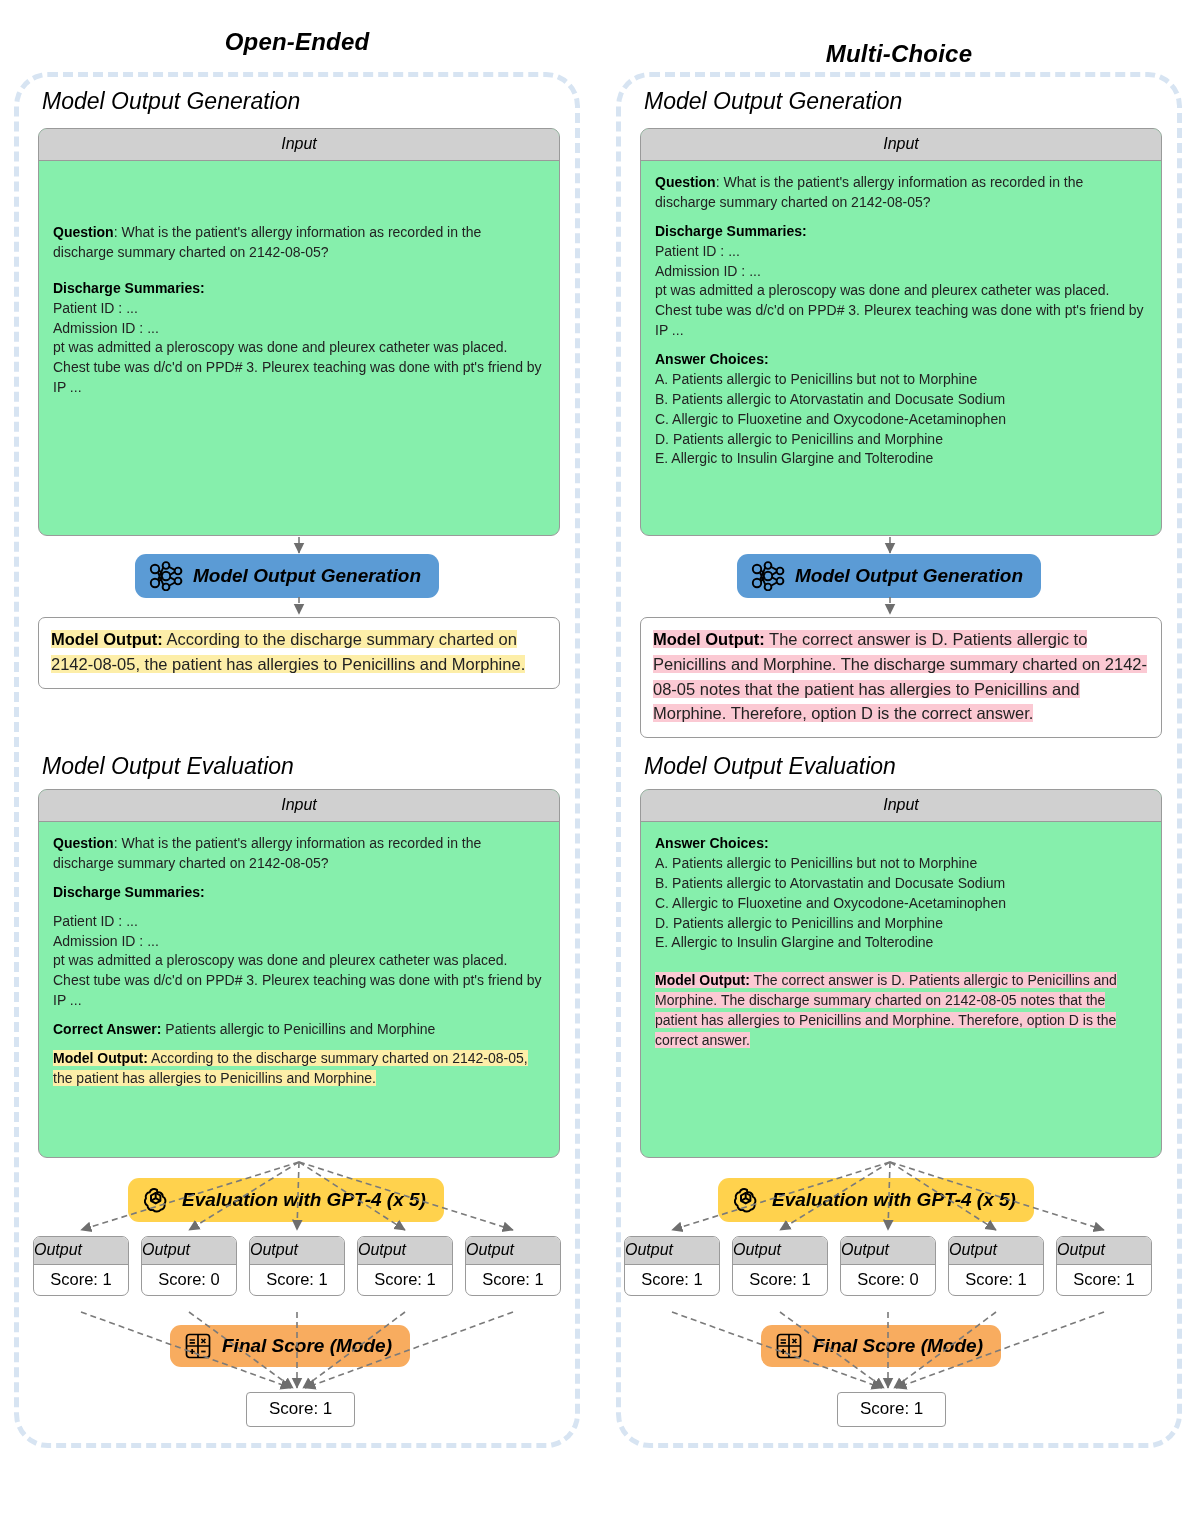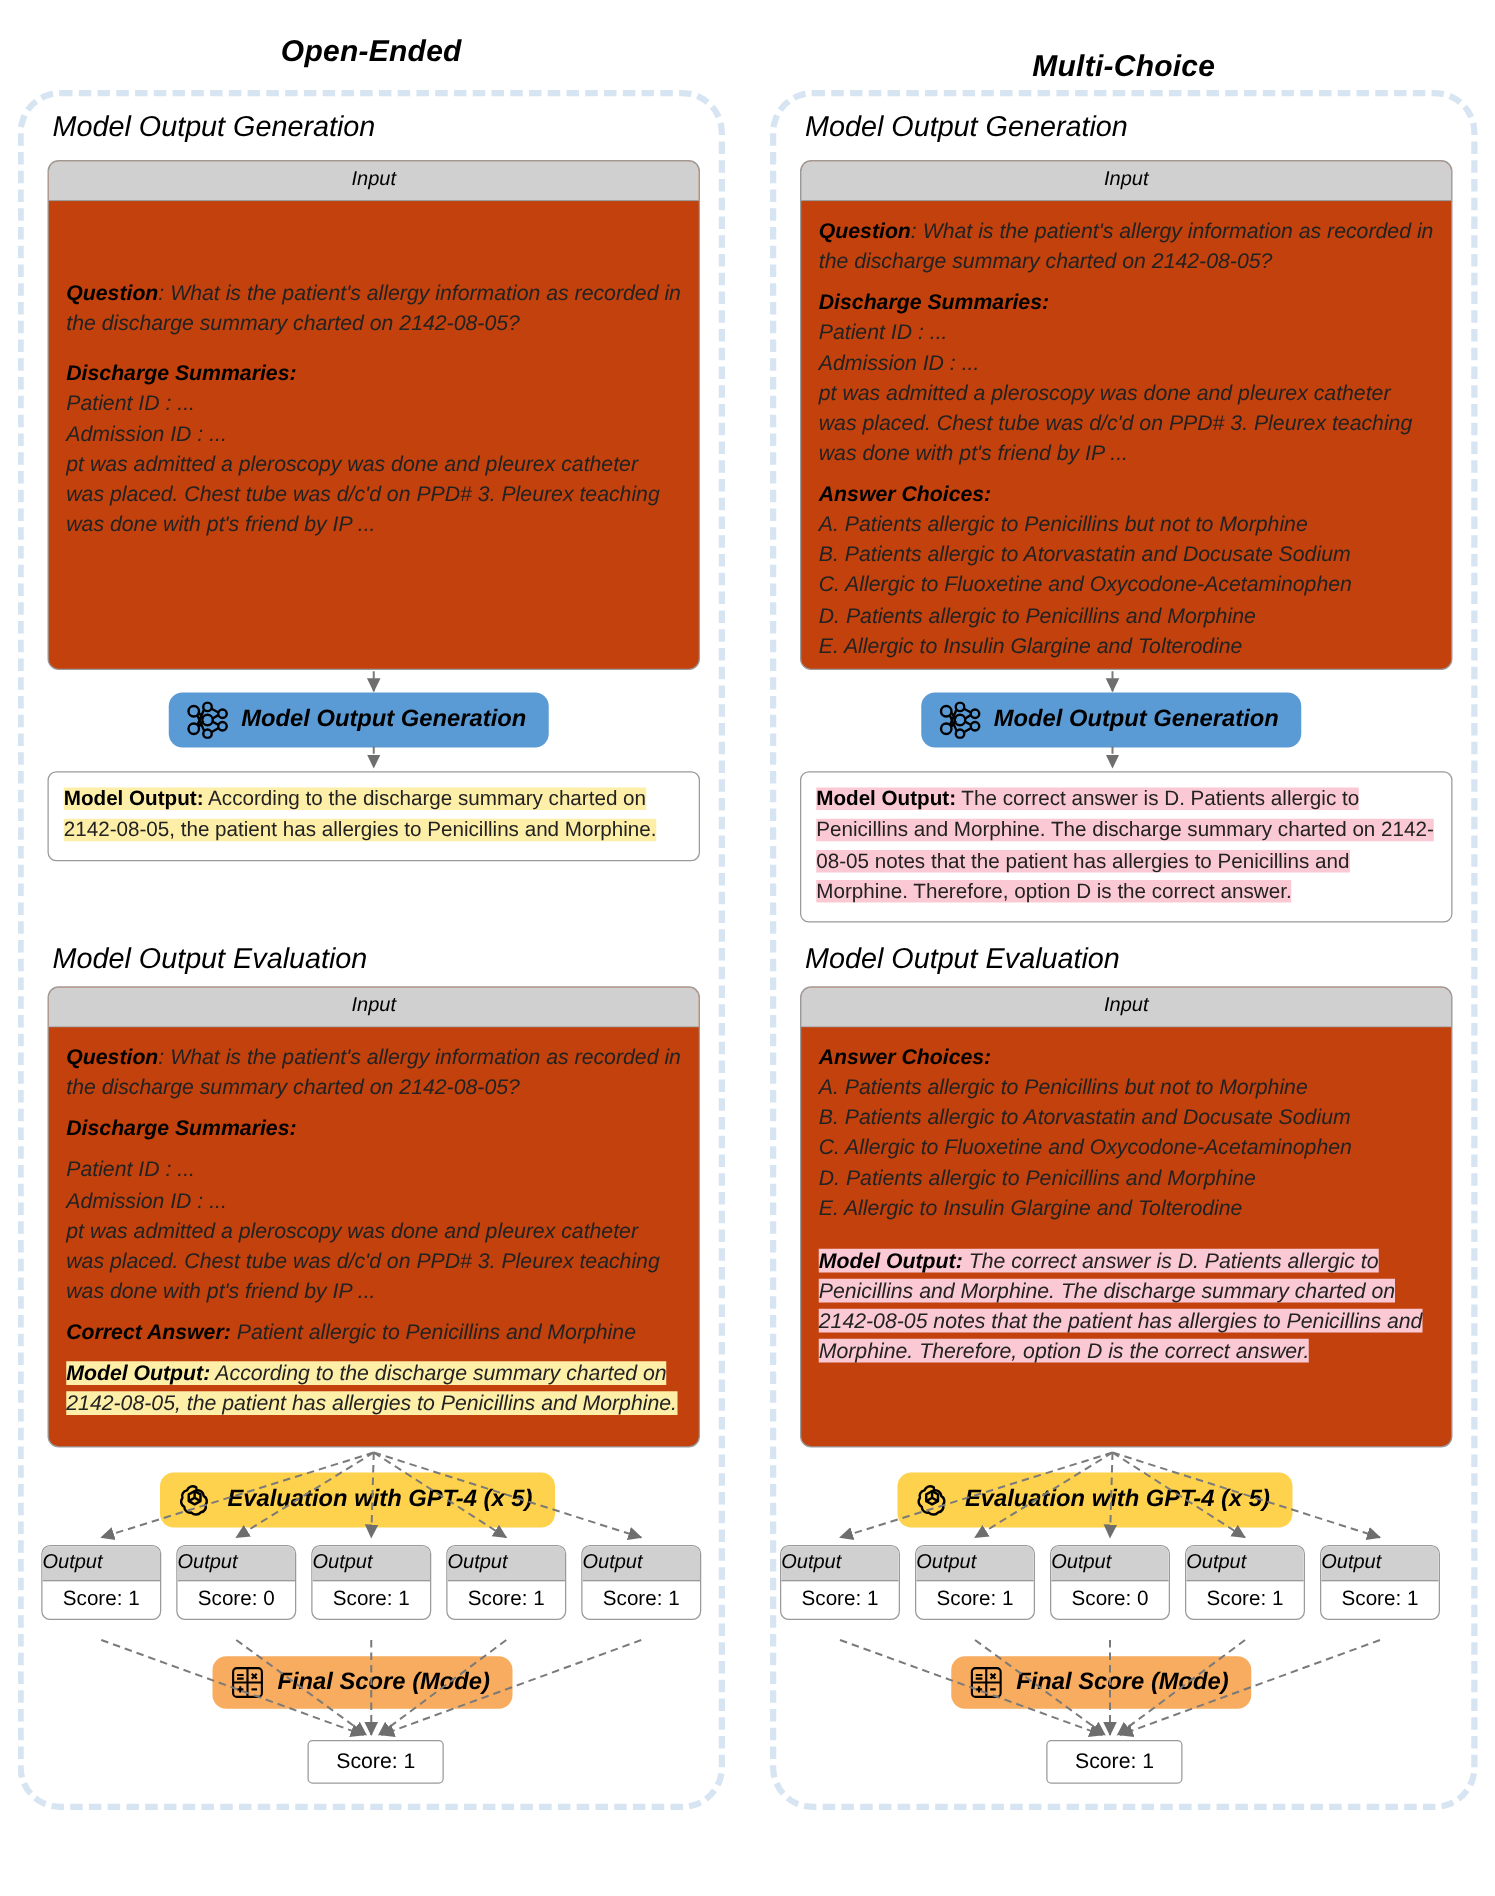--- a/index.html
+++ b/index.html
@@ -46,40 +46,39 @@
     position: absolute;
     font-size: 23px;
     font-style: italic;
     color: #000;
     white-space: nowrap;
   }
 
   
   .card {
     position: absolute;
-    background: #c2410c;
+    background: #86efac;
     border: 1.6px solid #9a9a9a;
     border-radius: 9px;
   }
   .card-header {
     background: #d0d0d0;
     border-radius: 8px 8px 0 0;
     font-size: 16px;
     font-style: italic;
     text-align: center;
     padding: 6px 0 7px 0;
     color: #000;
     border-bottom: 1px solid #9a9a9a;
   }
   .card-body {
     padding: 12px 14px 10px 14px;
-    font-size: 17px;
+    font-size: 14px;
     line-height: 1.42;
     color: #222;
-    font-style: italic;
   }
   .card-body p { margin: 0 0 0 0; }
   .card-body .gap { height: 16px; }
   .card-body .gap-sm { height: 9px; }
   b.lbl { font-weight: bold; color: #000; }
 
   
   .outbox {
     position: absolute;
     background: #fff;
@@ -208,21 +207,21 @@
     <div class="card-header">Input</div>
     <div class="card-body">
       <p><b class="lbl">Question</b><span>: What is the patient's allergy information as recorded in the discharge summary charted on 2142-08-05?</span></p>
       <div class="gap-sm"></div>
       <p><b class="lbl">Discharge Summaries:</b></p>
       <div class="gap-sm"></div>
       <p>Patient ID : ...</p>
       <p>Admission ID : ...</p>
       <p>pt was admitted a pleroscopy was done and pleurex catheter was placed. Chest tube was d/c'd on PPD# 3. Pleurex teaching was done with pt's friend by IP ...</p>
       <div class="gap-sm"></div>
-      <p><b class="lbl">Correct Answer:</b><span>  Patient allergic to Penicillins and Morphine</span></p>
+      <p><b class="lbl">Correct Answer:</b><span>  Patients allergic to Penicillins and Morphine</span></p>
       <div class="gap-sm"></div>
       <p><span class="hl-yellow"><b>Model Output:</b><span> According to the discharge summary charted on 2142-08-05, the patient has allergies to Penicillins and Morphine.</span></span></p>
     </div>
   </div>
 
   <div class="pill yellow" style="left:128px; top:1178px;">
     <svg class="ic" width="30" height="30" viewBox="0 0 32 32">
       <g fill="none" stroke="#000" stroke-width="2.1" stroke-linejoin="round">
         <path d="M16 5.2 C12.6 3.2 9.2 4.6 8.1 7.8 C5 8.3 3.2 11.2 4.2 14.2
                  C2.2 16.8 2.9 20.3 5.8 21.9 C5.9 25.1 8.6 27.3 11.8 26.7

